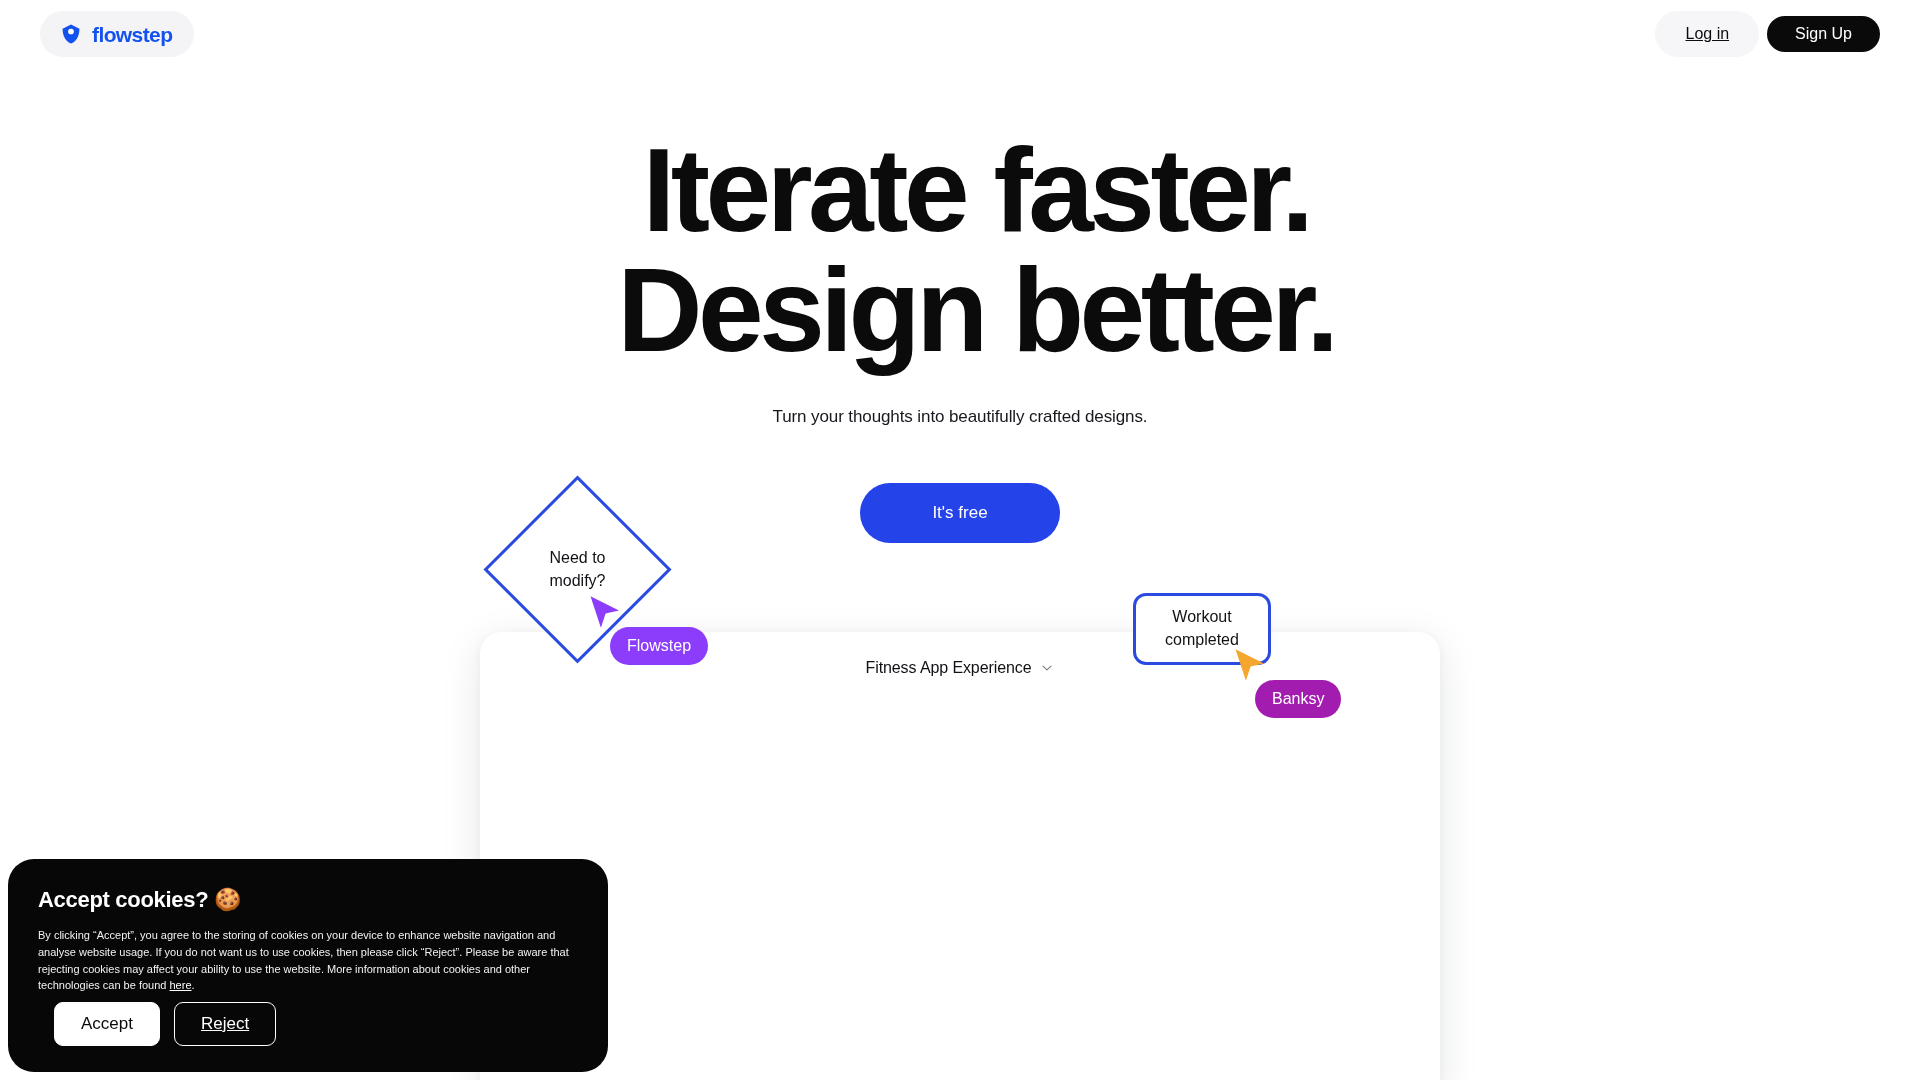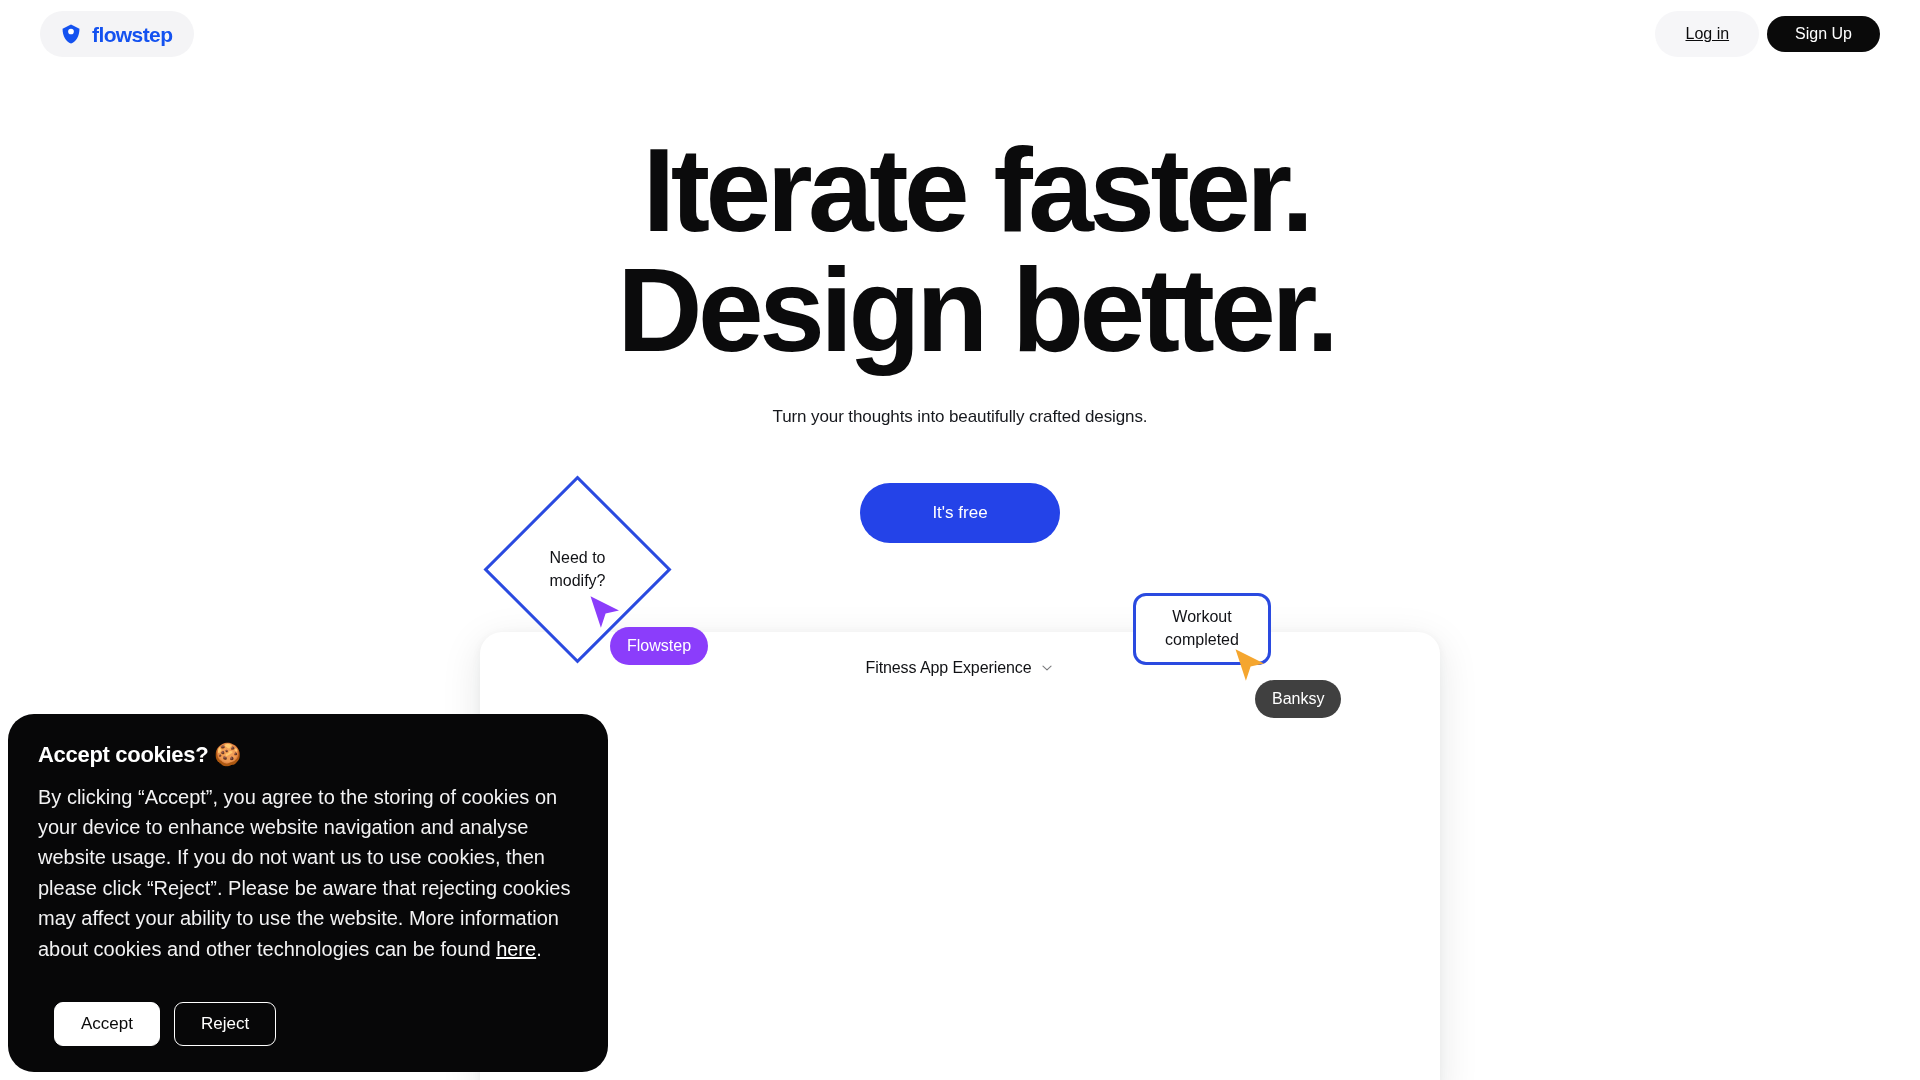--- a/index.html
+++ b/index.html
@@ -206,21 +206,21 @@
 
   .cursor-flowstep { left: 588px; top: 594px; }
   .cursor-flowstep .cursor-badge {
     left: 22px; top: 33px;
     background: #8b3dfb;
   }
 
   .cursor-banksy { left: 1233px; top: 647px; }
   .cursor-banksy .cursor-badge {
     left: 22px; top: 33px;
-    background: #404040;
+    background: #a21caf;
   }
 
   
   .cookie-banner {
     position: absolute;
     left: 8px;
     bottom: 8px;
     width: 600px;
     background: #070708;
     border-radius: 26px;
@@ -228,24 +228,24 @@
     color: #ffffff;
     z-index: 60;
   }
   .cookie-title {
     font-size: 22px;
     font-weight: 700;
     letter-spacing: -0.3px;
     margin-bottom: 14px;
   }
   .cookie-body {
-    font-size: 20px;
+    font-size: 11px;
     line-height: 1.52;
     color: #f2f2f3;
-    margin-bottom: 38px;
+    margin-bottom: 8px;
   }
   .cookie-body a {
     color: #ffffff;
     text-decoration: underline;
   }
   .cookie-actions { display: flex; gap: 14px; margin-left: 16px; }
   .btn-accept {
     background: #ffffff;
     color: #0a0a0a;
     border: 1px solid #ffffff;
@@ -257,20 +257,21 @@
   }
   .btn-reject {
     background: transparent;
     color: #ffffff;
     border: 1px solid #ffffff;
     border-radius: 9px;
     font-size: 17px;
     font-family: inherit;
     padding: 11px 26px;
     cursor: pointer;
+    text-decoration: underline;
   }
 </style>
 </head>
 <body>
 
 <div class="header">
   <div class="logo-pill">
     <span class="logo-mark">
       <svg viewBox="0 0 24 24" width="22" height="22" aria-hidden="true">
         <path d="M12 1.6 L21.2 6.2 C21.2 14.4 17.6 20.3 12 22.4 C6.4 20.3 2.8 14.4 2.8 6.2 Z" fill="#1452f0"></path>

